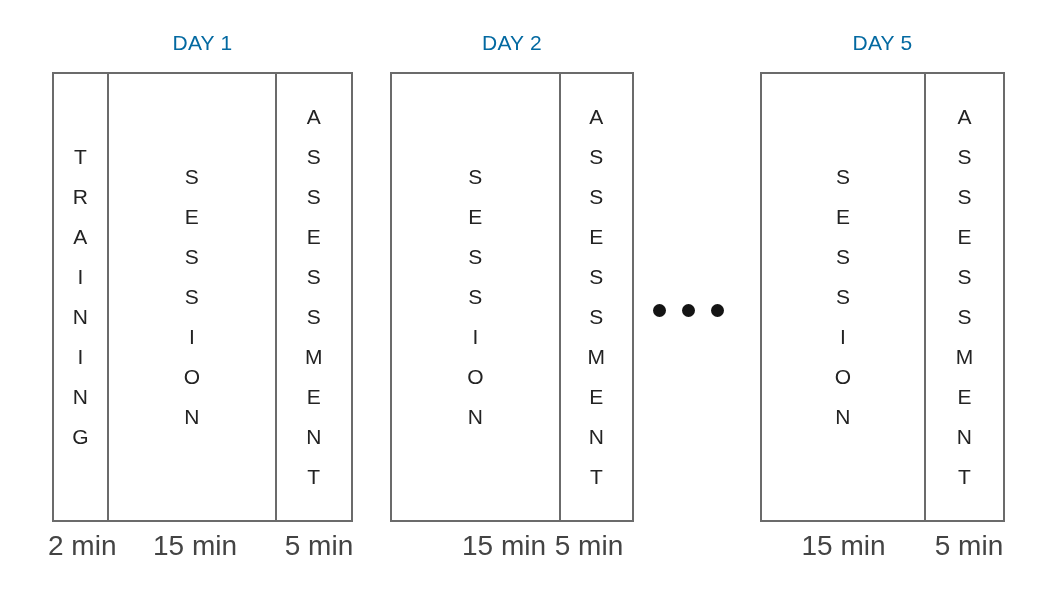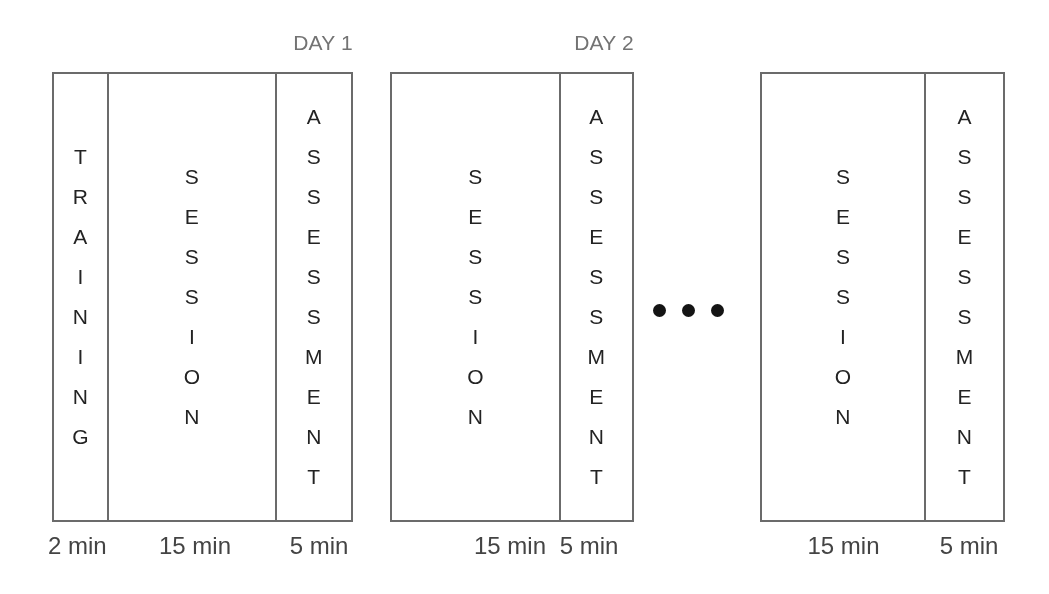--- a/index.html
+++ b/index.html
@@ -24,25 +24,25 @@
   
   .day-group {
     position: absolute;
   }
 
   .day-title {
     position: absolute;
     top: 0;
     left: 0;
     width: 100%;
-    text-align: right;
+    text-align: center;
     font-size: 21px;
     font-weight: 400;
     letter-spacing: 0.2px;
-    color: #737373;
+    color: #0369a1;
     white-space: nowrap;
     line-height: 26px;
   }
 
   .phase-box {
     position: absolute;
     box-sizing: border-box;
     display: flex;
     flex-direction: row;
     border: 2px solid #6b6b6b;
@@ -77,21 +77,21 @@
   }
   .vlabel span {
     display: block;
     height: 40px;
     text-align: center;
   }
 
   
   .duration {
     position: absolute;
-    font-size: 24px;
+    font-size: 28px;
     line-height: 24px;
     color: #3a3a3a;
     white-space: nowrap;
     text-align: center;
     color: #444;
   }
 
   
   .ellipsis {
     position: absolute;
@@ -203,20 +203,21 @@
   <div class="duration" style="left:551px; top:534px; width:76px; text-align:center;">5 min</div>
 
   <div class="ellipsis" style="left:653px; top:304px;">
     <div class="dot"></div>
     <div class="dot"></div>
     <div class="dot"></div>
   </div>
 
   <div class="day-group" style="left:760px; top:30px; width:245px; height:530px;">
 
+    <div class="day-title">DAY 5</div>
 
     <div class="phase-box" style="left:0px; top:42px; width:245px; height:450px;">
 
       <div class="phase-col" style="width:167px;">
         <div class="vlabel">
           <span>S</span>
           <span>E</span>
           <span>S</span>
           <span>S</span>
           <span>I</span>

